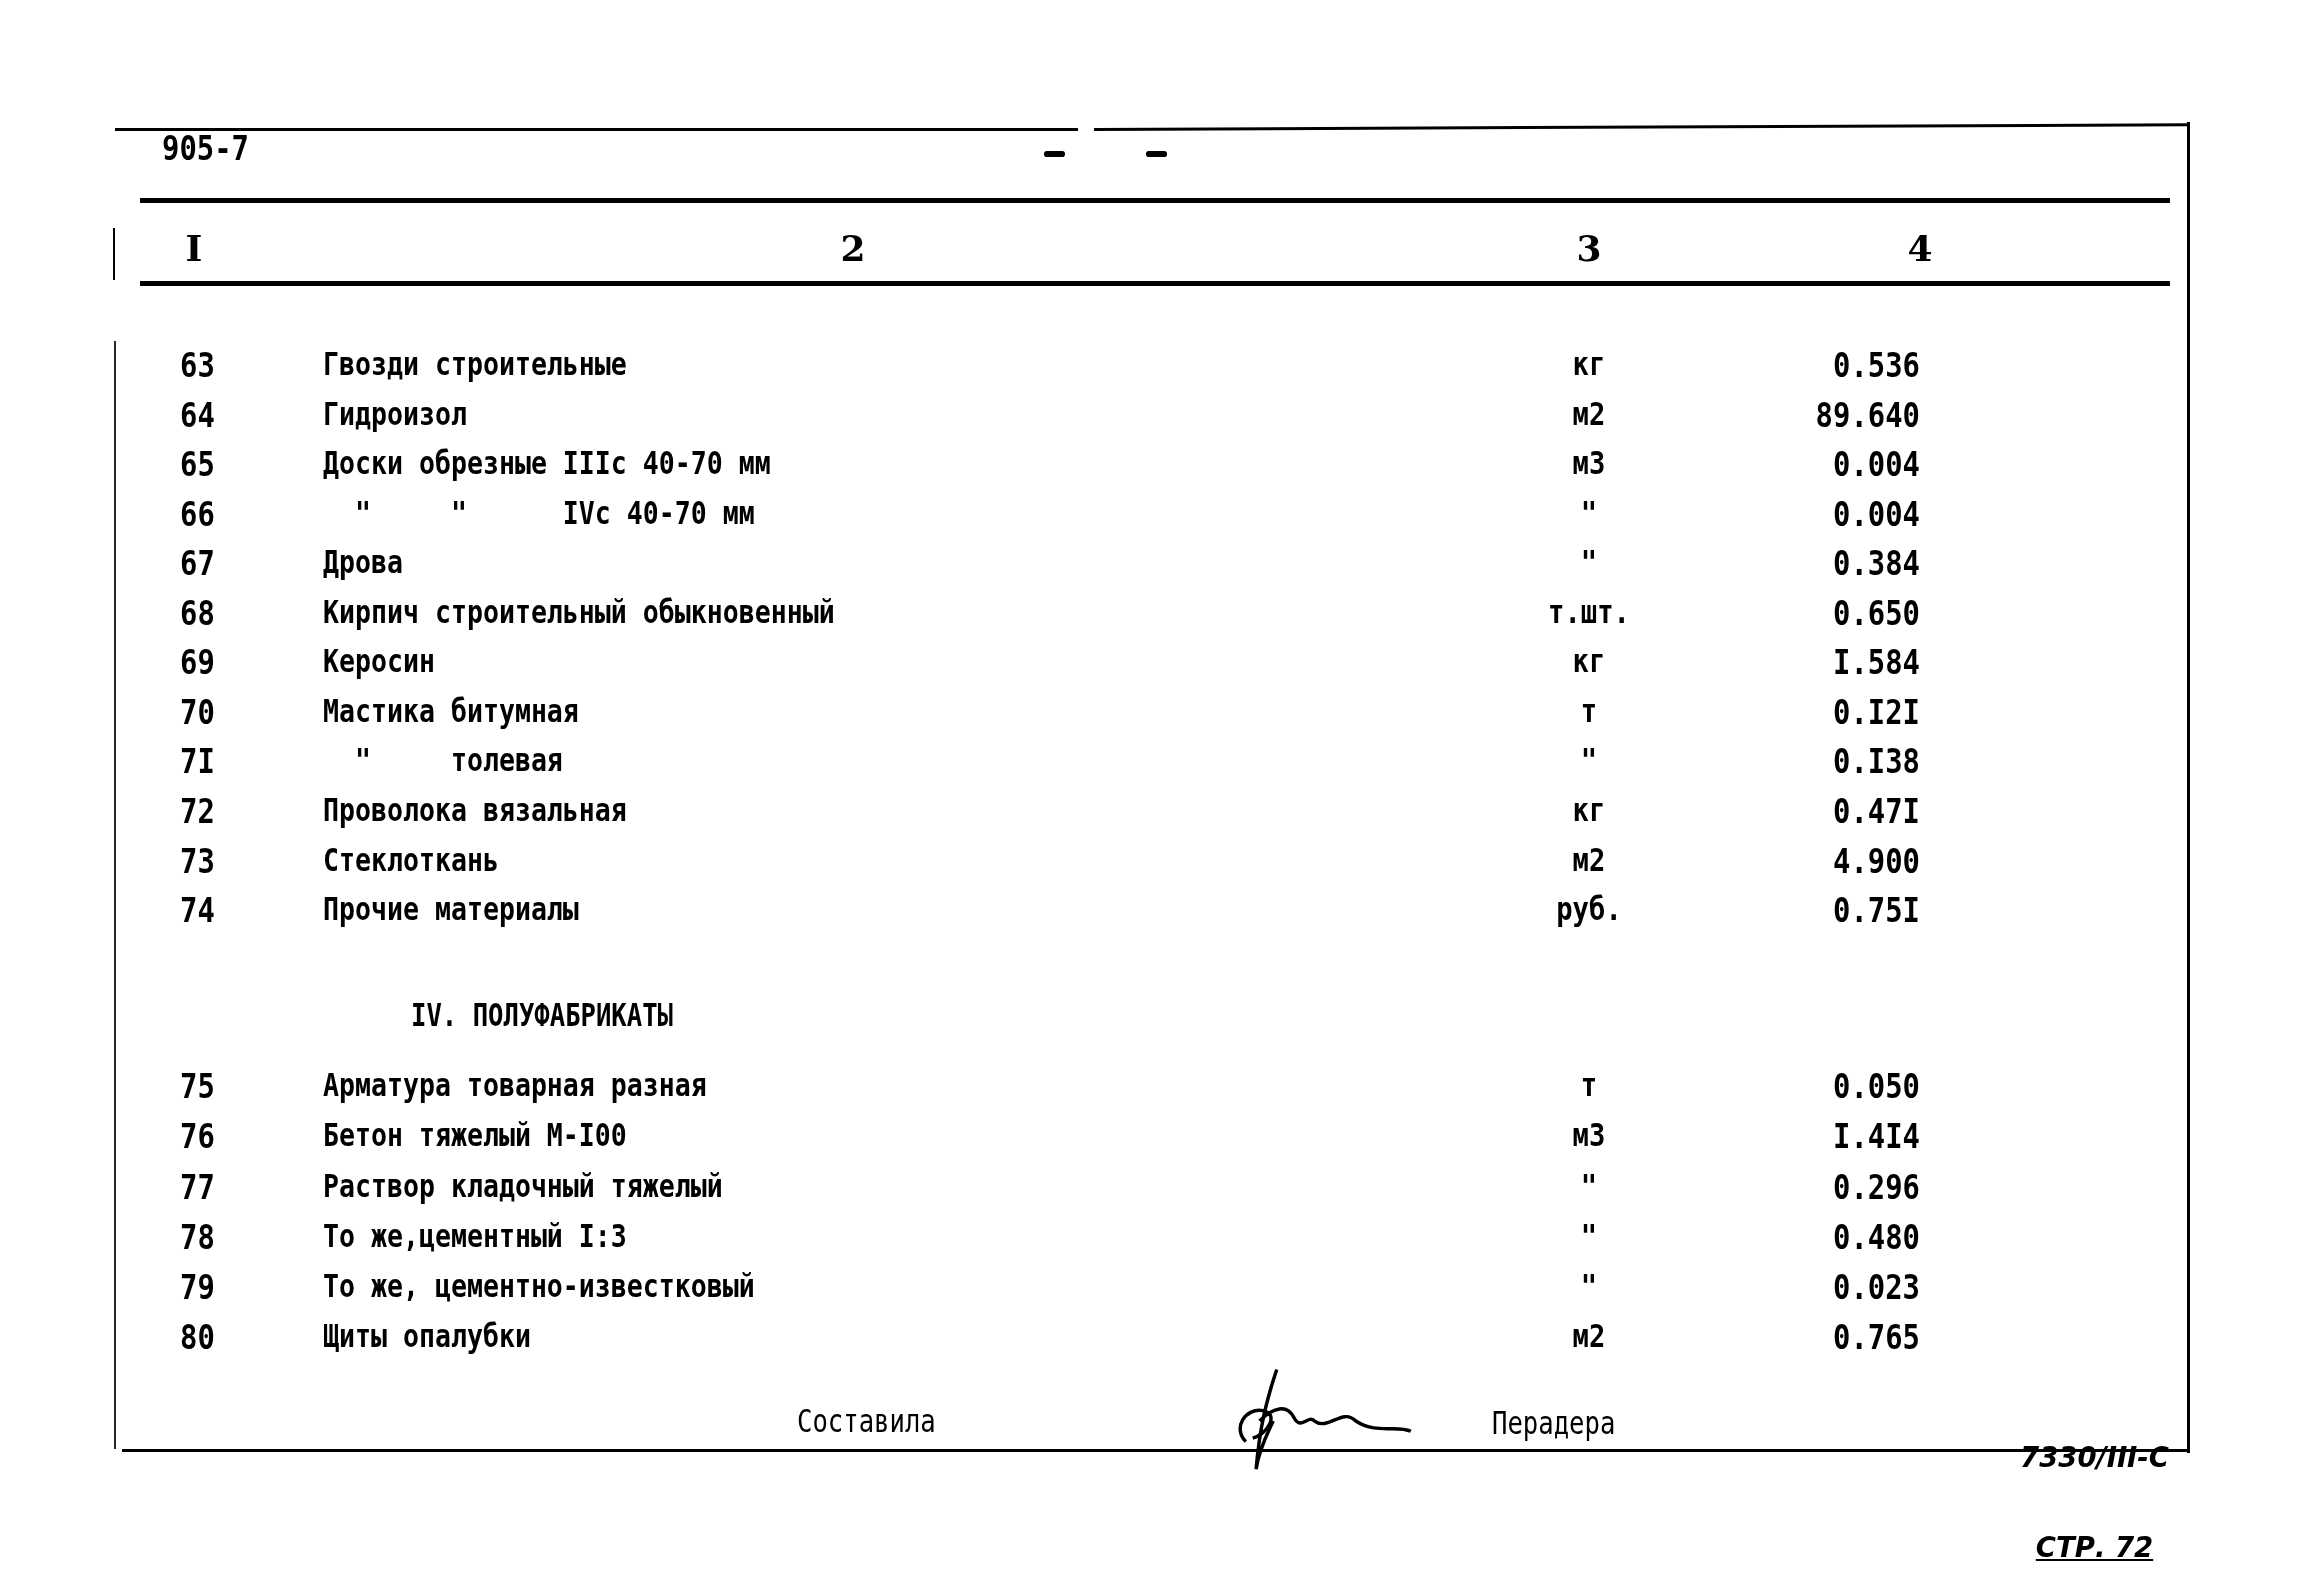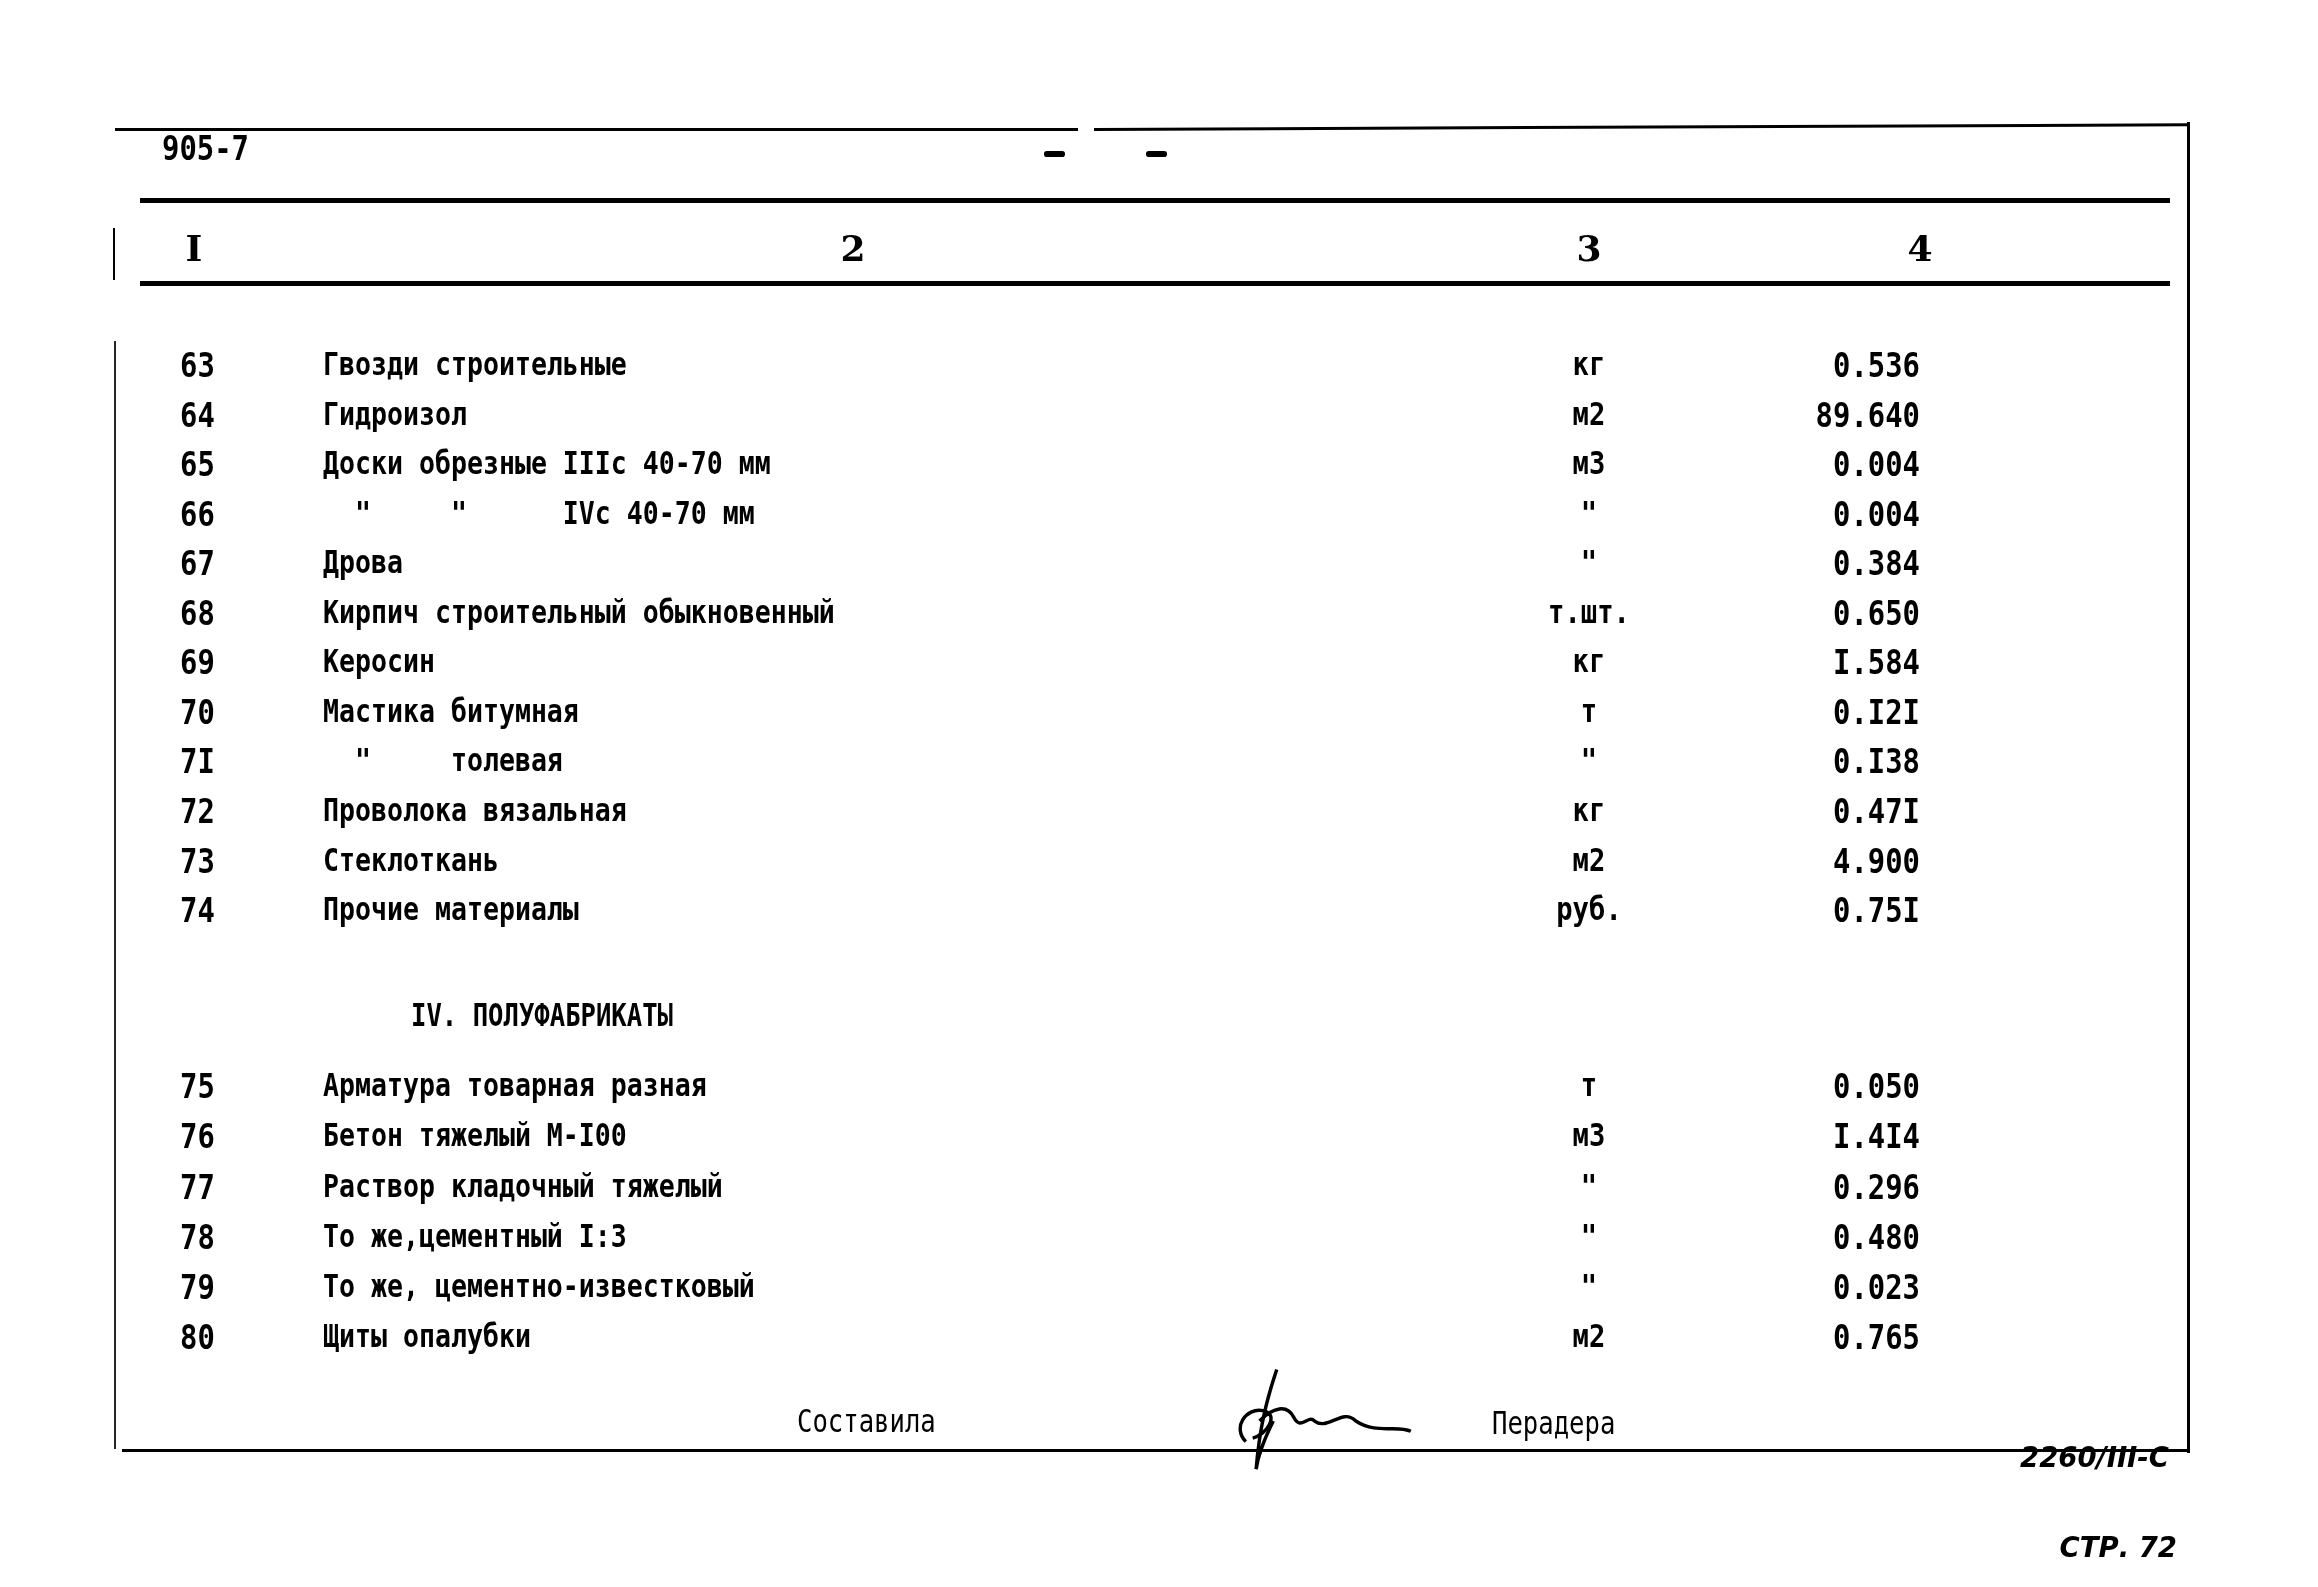--- a/index.html
+++ b/index.html
@@ -163,16 +163,16 @@
     </div>
   </div>
 
 <div class="txt footer-label" style="left:797px; top:1405px;">Составила</div>
 <svg class="abs" style="left:1218px; top:1366px;" width="200" height="110" viewBox="0 0 290 160">
   <path d="M85 5 C 70 50, 60 90, 55 150 C 58 130, 70 100, 80 80" stroke="#000" stroke-width="5" fill="none"></path>
   <path d="M40 110 C 20 90, 40 60, 65 65 C 90 70, 70 100, 50 105 M60 80 C 80 60, 100 55, 110 75 C 120 95, 130 70, 140 80 C 160 95, 180 60, 200 80 C 230 100, 260 85, 280 95" stroke="#000" stroke-width="5" fill="none"></path>
 </svg>
 <div class="txt footer-label" style="left:1492px; top:1407px;">Перадера</div>
 <div class="txt stamp abs" style="left:2012px; top:1382px; width:165px;">
-  <div>2260/III-С</div>
-  <div style=" text-align: right;">СТР. 72</div>
+  <div>7330/III-С</div>
+  <div style="text-decoration: underline;">СТР. 72</div>
 </div>
 
 
 </body></html>

